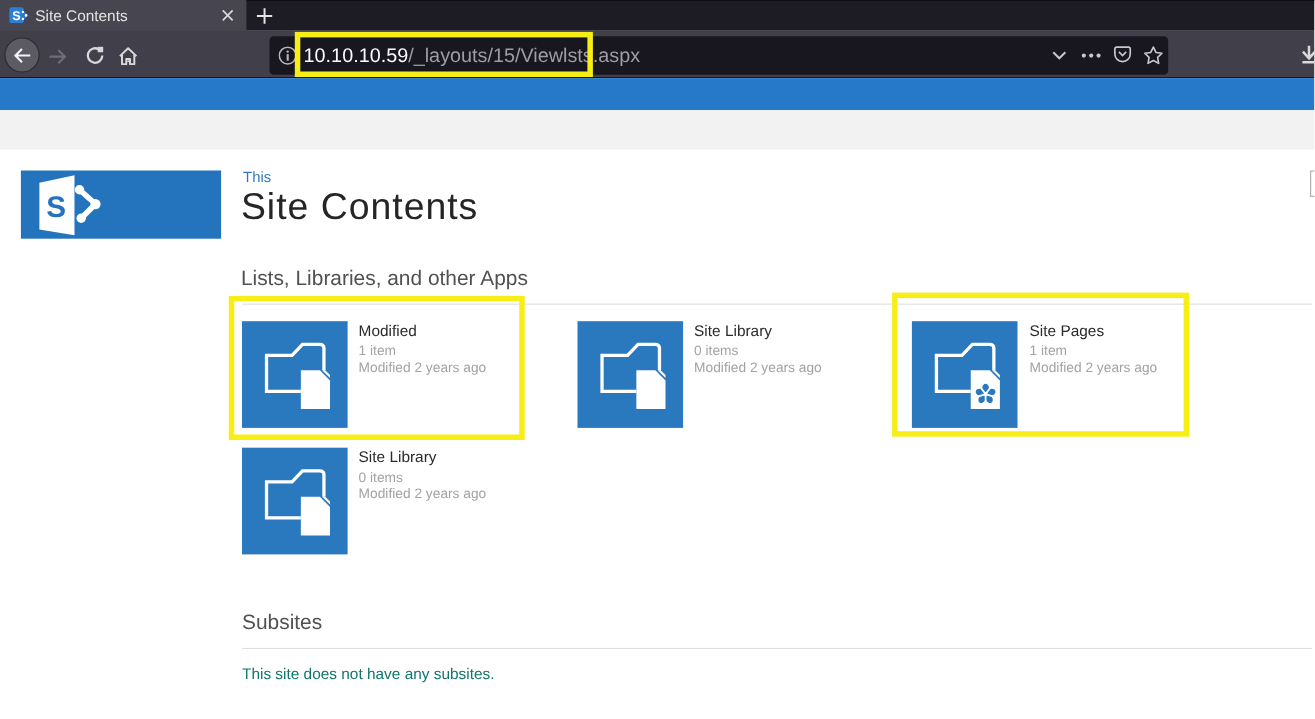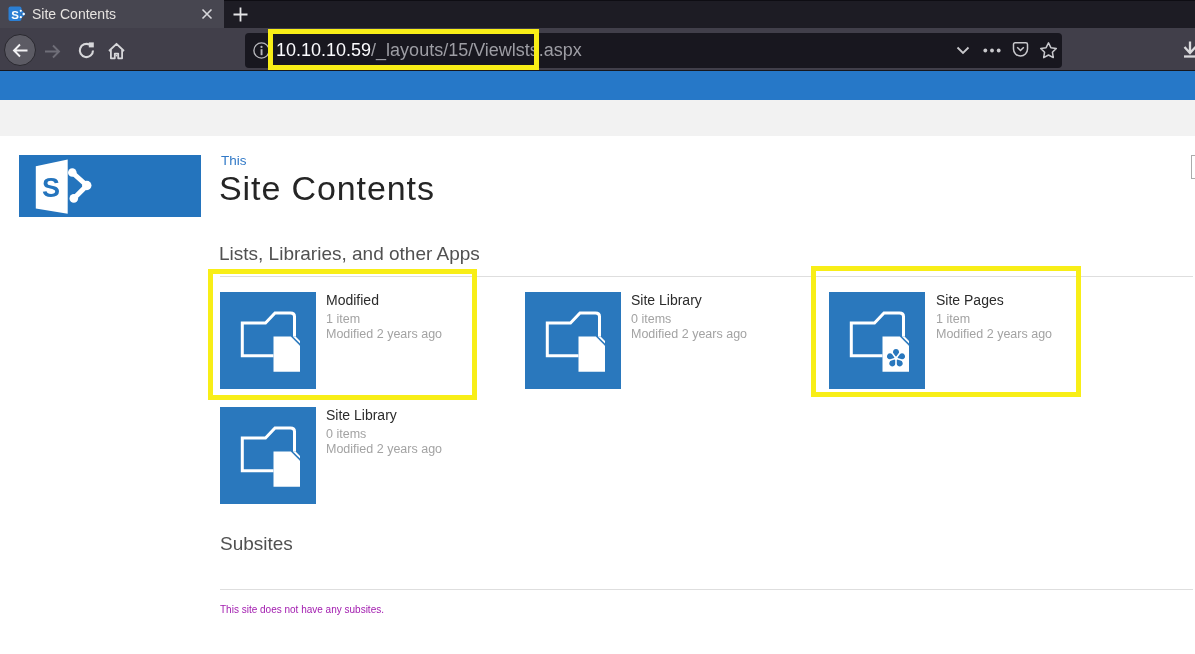--- a/index.html
+++ b/index.html
@@ -145,19 +145,19 @@
 <div class="abs" style="left:936px;top:292px;font-size:14px;color:#2b2b2b;">Site Pages</div>
 <div class="abs" style="left:936px;top:312px;font-size:12.5px;line-height:15.2px;color:#a3a3a3;">1 item<br>Modified 2 years ago</div>
 
 <div class="abs" style="left:220px;top:407px;width:96px;height:97px;background:#2a78bd;"></div>
 <svg class="abs" style="left:220px;top:407px;" width="96" height="97" viewBox="0 0 96 97">
     <use href="#foldericon"></use>
   </svg>
 <div class="abs" style="left:326px;top:407px;font-size:14px;color:#2b2b2b;">Site Library</div>
 <div class="abs" style="left:326px;top:427px;font-size:12.5px;line-height:15.2px;color:#a3a3a3;">0 items<br>Modified 2 years ago</div>
 
-<div class="abs" style="left:220px;top:533px;font-size:19px;color:#515151;">Subsites</div>
+<div class="abs" style="left:220px;top:556px;font-size:19px;color:#515151;">Subsites</div>
 <div class="abs" style="left:220px;top:589px;width:973px;height:1px;background:#dedede;"></div>
-<div class="abs" style="left:220px;top:604px;font-size:10px;color:#a21caf;">This site does not have any subsites.</div>
+<div class="abs" style="left:220px;top:604px;font-size:14px;color:#0f766e;">This site does not have any subsites.</div>
 
 <div class="abs" style="left:268px;top:29px;width:271px;height:41px;border:5px solid #f8ee17;"></div>
 <div class="abs" style="left:208px;top:269px;width:269px;height:131px;border:5px solid #f8ee17;"></div>
 <div class="abs" style="left:811px;top:266px;width:270px;height:131px;border:5px solid #f8ee17;"></div>
 
 </body></html>

